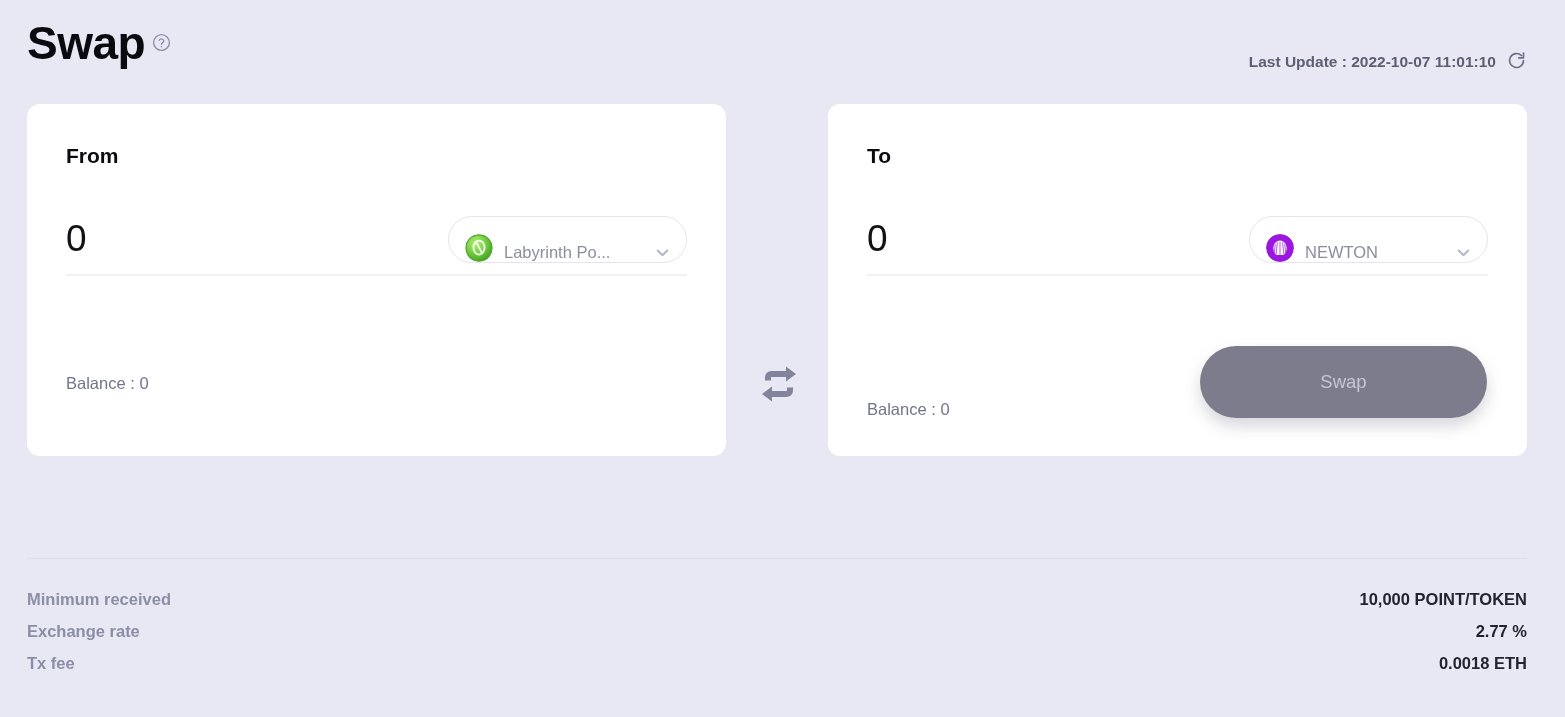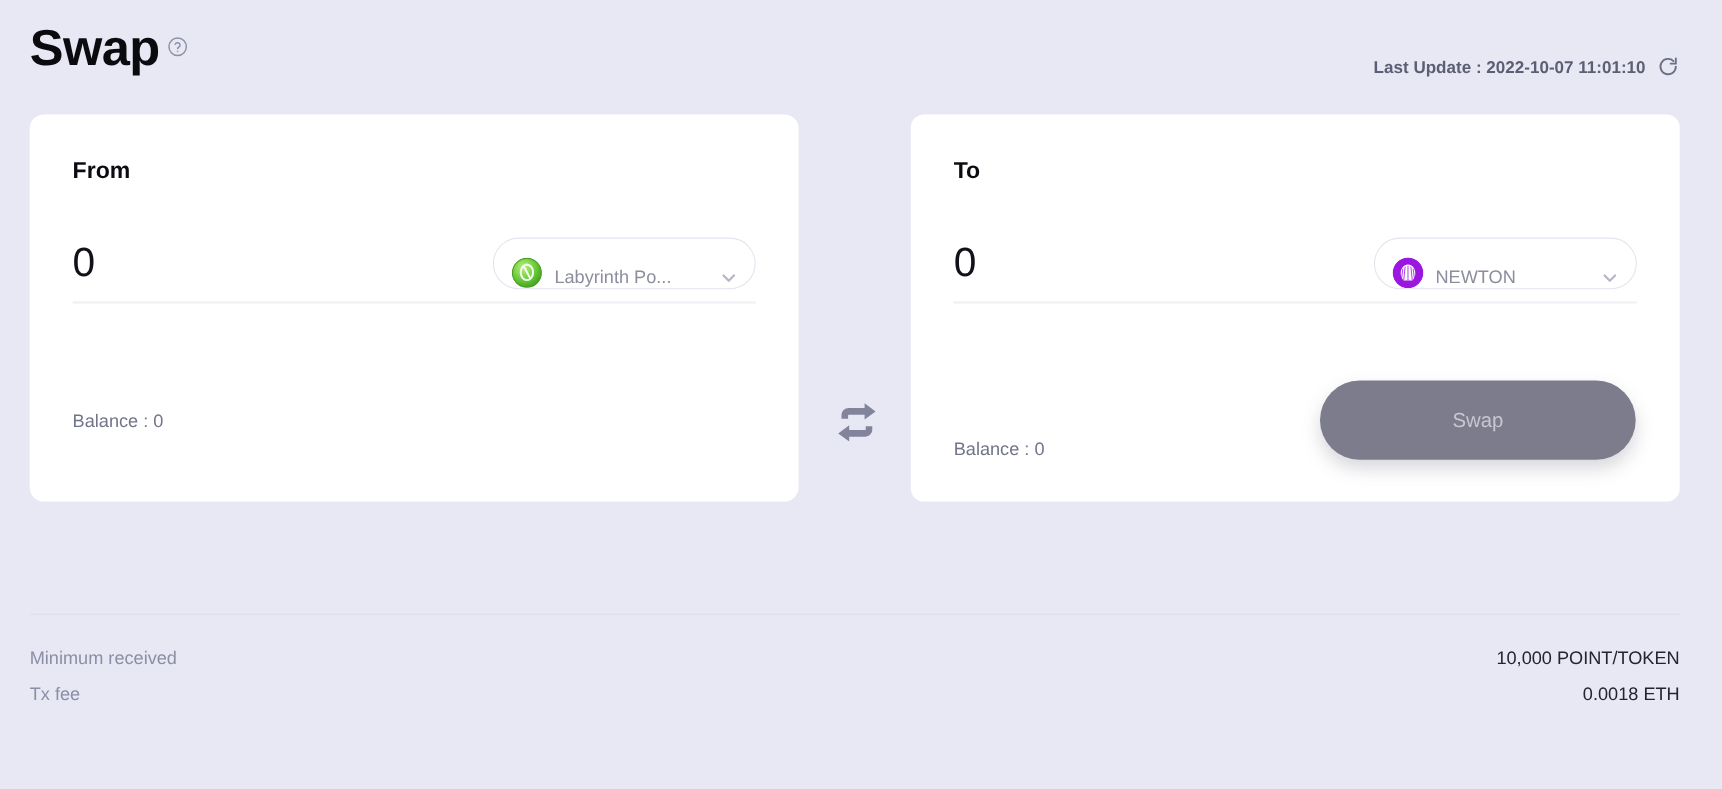--- a/index.html
+++ b/index.html
@@ -232,20 +232,21 @@
     position: absolute;
     left: 27px;
     top: 590px;
     width: 1500px;
   }
   .summary-row {
     display: flex;
     justify-content: space-between;
     align-items: baseline;
     height: 32px;
+    font-weight: bold;
   }
   .summary-label {
     font-size: 16.5px;
     color: #8b8ea4;
   }
   .summary-value {
     font-size: 16.5px;
     color: #23242e;
   }
 </style>
@@ -353,18 +354,22 @@
   </div>
 
   <div class="divider"></div>
 
   <div class="summary">
     <div class="summary-row">
       <span class="summary-label">Minimum received</span>
       <span class="summary-value">10,000 POINT/TOKEN</span>
     </div>
     <div class="summary-row">
+      <span class="summary-label">Exchange rate</span>
+      <span class="summary-value">2.77 %</span>
+    </div>
+    <div class="summary-row">
       <span class="summary-label">Tx fee</span>
       <span class="summary-value">0.0018 ETH</span>
     </div>
   </div>
 
 </div>
 
 </body></html>

